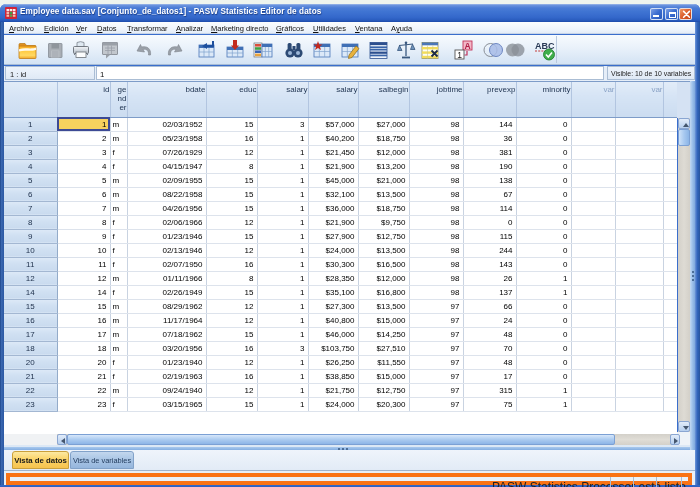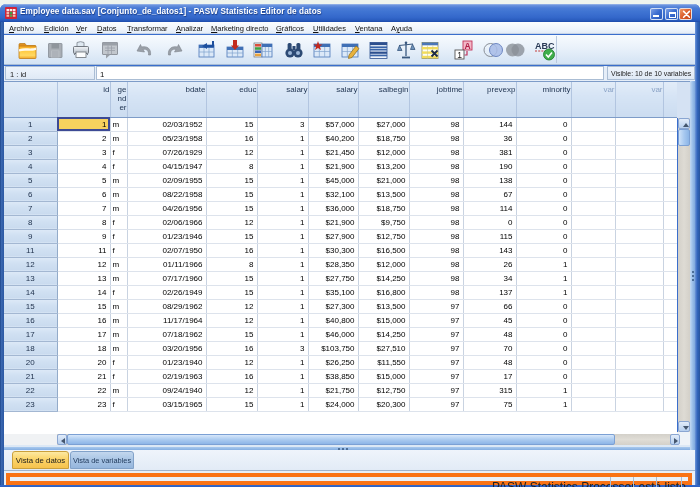--- a/index.html
+++ b/index.html
@@ -62,21 +62,21 @@
 #hsb .lf{position:absolute;left:53px;top:0;width:10px;height:11px;border:1px solid #8aa6d2;border-radius:2px;background:linear-gradient(180deg,#e2ecf9,#b6cfee)}
 #hsb .rt{position:absolute;left:666px;top:0;width:10px;height:11px;border:1px solid #8aa6d2;border-radius:2px;background:linear-gradient(180deg,#e2ecf9,#b6cfee)}
 #hsb .th{position:absolute;left:63px;top:0;width:548px;height:11px;border:1px solid #7ba0d4;border-radius:2px;background:linear-gradient(180deg,#d7e7fa 0,#abcbf0 50%,#8db5e7 100%)}
 #hsb .dots{position:absolute;left:335px;top:4px;width:10px;height:2px;background:radial-gradient(circle 1px at 1px 1px,#5f87bd 60%,transparent 61%) repeat-x;background-size:3px 2px}
 #blueband{position:absolute;left:4px;top:441px;width:691px;height:2px;background:#dce8f5}
 #hsplit{position:absolute;left:4px;top:443px;width:691px;height:3.5px;background:linear-gradient(180deg,#a9c9ee 0,#8cb4e4 60%,#6f9cd4 100%)}
 #hsplit .d{position:absolute;top:0.8px;width:2px;height:2px;background:#33557e;border-radius:1px}
 
 #tabs{position:absolute;left:4px;top:446px;width:691px;height:21px;background:linear-gradient(180deg,#eff4fb,#e2ebf6);border-bottom:1px solid #9fb4cf}
 .tab{position:absolute;top:1px;height:18px;border-radius:3px 3px 0 0;font-size:7.8px;padding-top:4px;text-align:center;white-space:nowrap;overflow:hidden}
-.tabA{left:8px;width:57px;background:linear-gradient(180deg,#fde9a2 0,#fbd469 45%,#f6c34e 100%);border:1px solid #caa03c;font-weight:normal;color:#1a1a1a}
+.tabA{left:8px;width:57px;background:linear-gradient(180deg,#fde9a2 0,#fbd469 45%,#f6c34e 100%);border:1px solid #caa03c;font-weight:bold;color:#1a1a1a}
 .tabI{left:66px;width:64px;font-size:7.4px;background:linear-gradient(180deg,#c3d7ee 0,#a8c4e4 50%,#95b6dd 100%);border:1px solid #82a2c9;color:#223c5e}
 
 #sbar{position:absolute;left:4px;top:467px;width:691px;height:14px;background:#e8eff8}
 #sbar .fld{position:absolute;left:2px;top:2px;width:686px;height:12px;border:4px solid #f97316;background:#e9f1fa;font-size:12px;color:#222}
 #sbar .fld span{position:absolute;left:482px;top:2.5px}
 #sbar .v{position:absolute;top:0;width:1px;height:10px;background:#aabdd4}
 </style></head>
 <body>
 <div id="win">
  <div class="frameL"></div>
@@ -442,20 +442,36 @@
             <td class="num">$27,900</td>
             <td class="num">$12,750</td>
             <td class="num">98</td>
             <td class="num">115</td>
             <td class="num">0</td>
             <td class="num"></td>
             <td class="num"></td>
             <td class="num last"></td>
           </tr>
 <tr>
+            <td class="rh">10</td>
+            <td class="num">10</td>
+            <td class="str">f</td>
+            <td class="num">02/13/1946</td>
+            <td class="num">12</td>
+            <td class="num">1</td>
+            <td class="num">$24,000</td>
+            <td class="num">$13,500</td>
+            <td class="num">98</td>
+            <td class="num">244</td>
+            <td class="num">0</td>
+            <td class="num"></td>
+            <td class="num"></td>
+            <td class="num last"></td>
+          </tr>
+<tr>
             <td class="rh">11</td>
             <td class="num">11</td>
             <td class="str">f</td>
             <td class="num">02/07/1950</td>
             <td class="num">16</td>
             <td class="num">1</td>
             <td class="num">$30,300</td>
             <td class="num">$16,500</td>
             <td class="num">98</td>
             <td class="num">143</td>
@@ -474,36 +490,20 @@
             <td class="num">$28,350</td>
             <td class="num">$12,000</td>
             <td class="num">98</td>
             <td class="num">26</td>
             <td class="num">1</td>
             <td class="num"></td>
             <td class="num"></td>
             <td class="num last"></td>
           </tr>
 <tr>
-            <td class="rh">13</td>
-            <td class="num">13</td>
-            <td class="str">m</td>
-            <td class="num">07/17/1960</td>
-            <td class="num">15</td>
-            <td class="num">1</td>
-            <td class="num">$27,750</td>
-            <td class="num">$14,250</td>
-            <td class="num">98</td>
-            <td class="num">34</td>
-            <td class="num">1</td>
-            <td class="num"></td>
-            <td class="num"></td>
-            <td class="num last"></td>
-          </tr>
-<tr>
             <td class="rh">14</td>
             <td class="num">14</td>
             <td class="str">f</td>
             <td class="num">02/26/1949</td>
             <td class="num">15</td>
             <td class="num">1</td>
             <td class="num">$35,100</td>
             <td class="num">$16,800</td>
             <td class="num">98</td>
             <td class="num">137</td>
@@ -531,21 +531,21 @@
 <tr>
             <td class="rh">16</td>
             <td class="num">16</td>
             <td class="str">m</td>
             <td class="num">11/17/1964</td>
             <td class="num">12</td>
             <td class="num">1</td>
             <td class="num">$40,800</td>
             <td class="num">$15,000</td>
             <td class="num">97</td>
-            <td class="num">45</td>
+            <td class="num">24</td>
             <td class="num">0</td>
             <td class="num"></td>
             <td class="num"></td>
             <td class="num last"></td>
           </tr>
 <tr>
             <td class="rh">17</td>
             <td class="num">17</td>
             <td class="str">m</td>
             <td class="num">07/18/1962</td>

